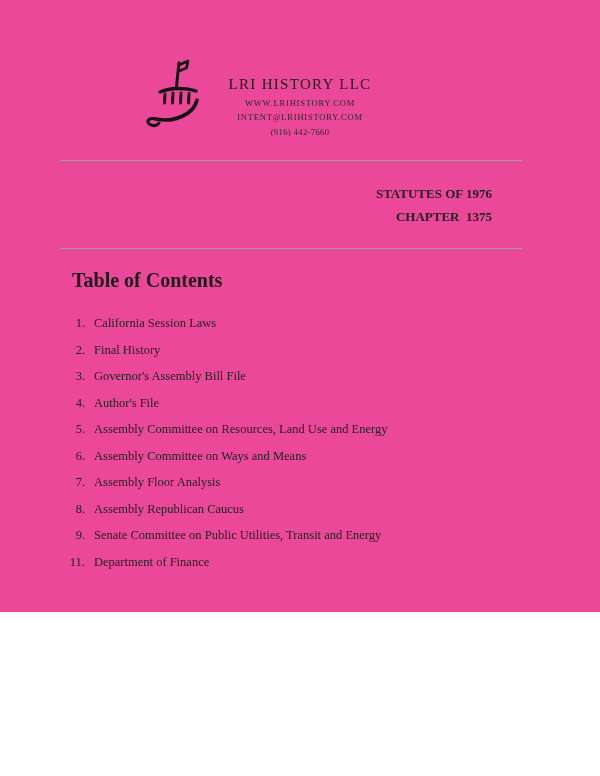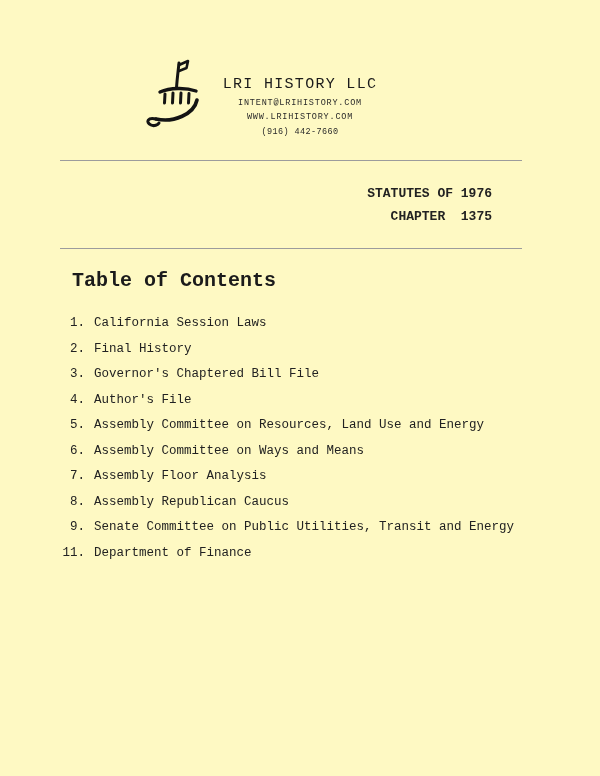--- a/index.html
+++ b/index.html
@@ -3,24 +3,24 @@
 <meta charset="utf-8">
 <style>
   html, body {
     margin: 0;
     padding: 0;
     background: #ffffff;
   }
   .page {
     position: relative;
     width: 600px;
-    height: 776px;
-    background: #fef9c3;
+    height: 612px;
+    background: #ec4899;
     box-sizing: border-box;
-    font-family: Liberation Mono, monospace;
+    font-family: Liberation Serif, serif;
     color: #1c1c1c;
     overflow: hidden;
   }
 
   
   .letterhead {
     position: relative;
     height: 160px;
     box-sizing: border-box;
     padding-top: 76px;
@@ -118,22 +118,22 @@
           <path d="M51 35.5 L50.5 45" stroke-width="3"></path>
 
           <path d="M59 42 C56 56 36 65 18 61" stroke-width="3.6"></path>
 
           <path d="M18 61 C10 59 7 64 13 67 C16 68.5 20 67 21 65" stroke-width="3"></path>
         </g>
       </svg>
     </div>
     <div class="letterhead-text">
       <div class="company">LRI HISTORY LLC</div>
+      <div class="contact">WWW.LRIHISTORY.COM</div>
       <div class="contact">INTENT@LRIHISTORY.COM</div>
-      <div class="contact">WWW.LRIHISTORY.COM</div>
       <div class="contact phone">(916) 442-7660</div>
     </div>
   </header>
 
   <hr class="rule">
 
   <div class="reference">
     <div>STATUTES OF 1976</div>
     <div>CHAPTER  1375</div>
   </div>
@@ -147,21 +147,21 @@
       <div class="toc-row">
         <span class="toc-num">1.</span>
         <span class="toc-title">California Session Laws</span>
       </div>
       <div class="toc-row">
         <span class="toc-num">2.</span>
         <span class="toc-title">Final History</span>
       </div>
       <div class="toc-row">
         <span class="toc-num">3.</span>
-        <span class="toc-title">Governor's Chaptered Bill File</span>
+        <span class="toc-title">Governor's Assembly Bill File</span>
       </div>
       <div class="toc-row">
         <span class="toc-num">4.</span>
         <span class="toc-title">Author's File</span>
       </div>
       <div class="toc-row">
         <span class="toc-num">5.</span>
         <span class="toc-title">Assembly Committee on Resources, Land Use and Energy</span>
       </div>
       <div class="toc-row">

